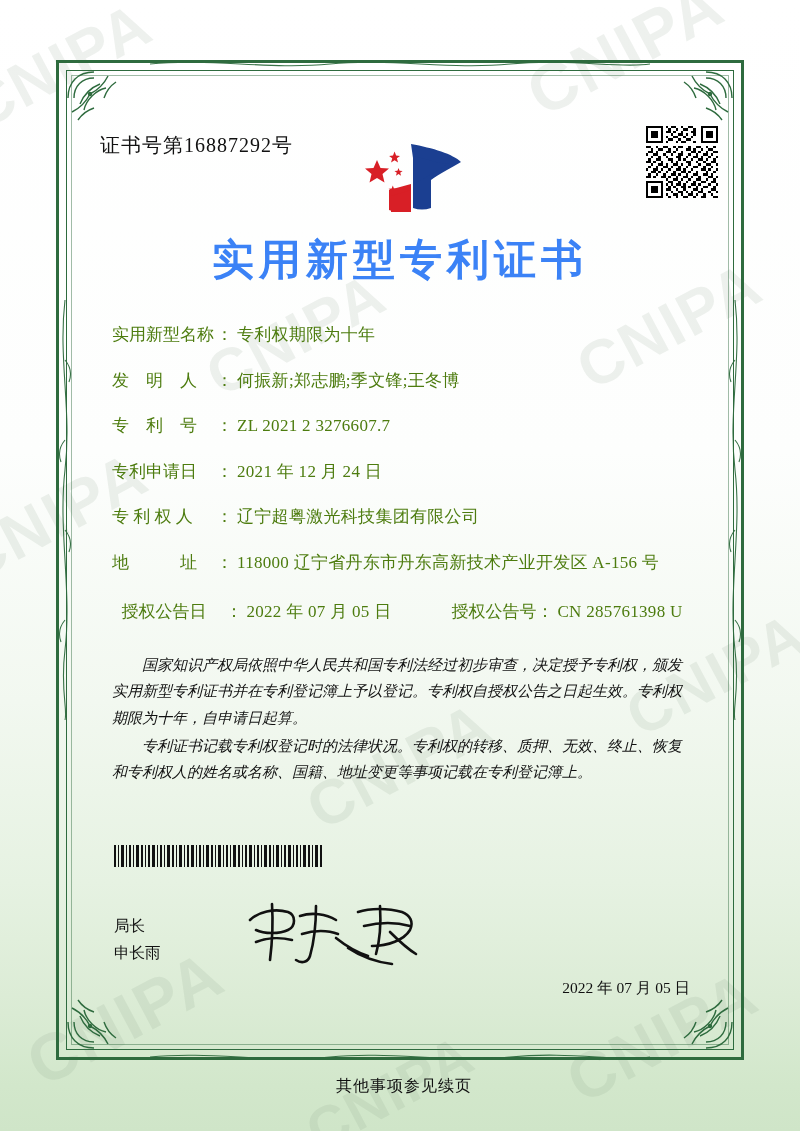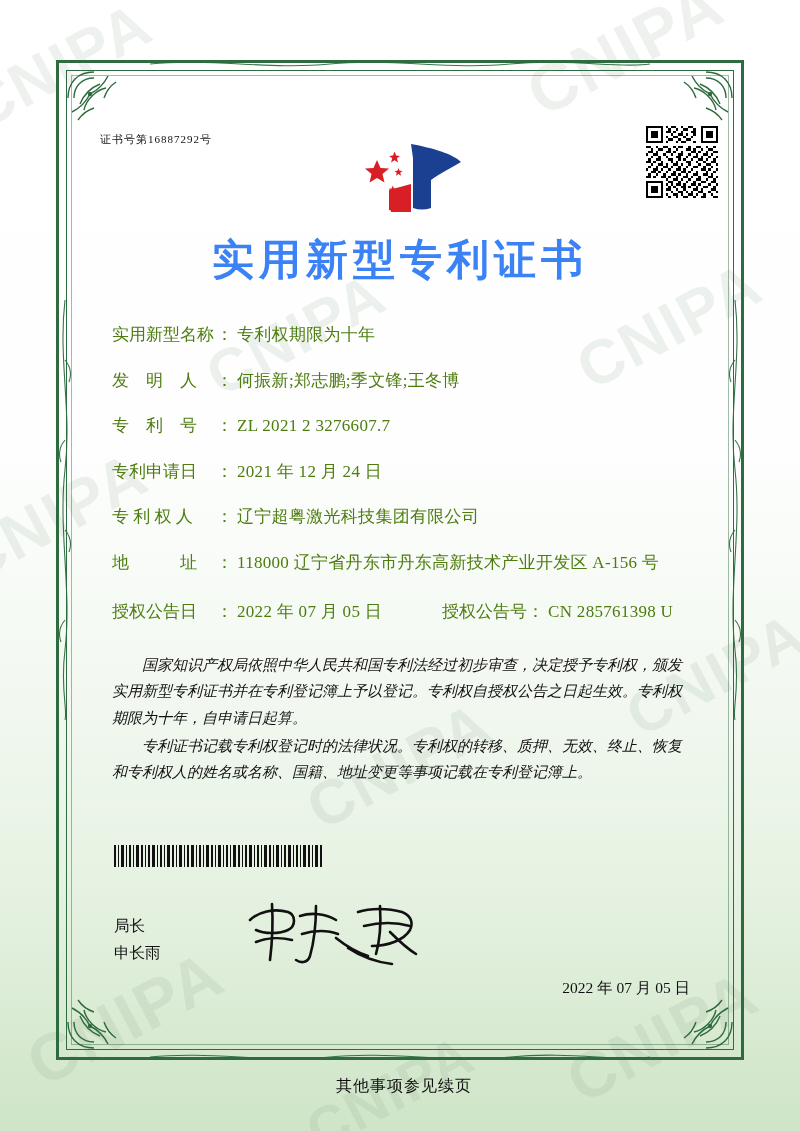--- a/index.html
+++ b/index.html
@@ -89,21 +89,21 @@
   }
 
   .content {
     position: absolute;
     left: 0; top: 0; right: 0; bottom: 0;
   }
 
   .cert-no {
     position: absolute;
     left: 100px; top: 132px;
-    font-size: 11px;
+    font-size: 20px;
     color: #111;
     letter-spacing: 1px;
   }
 
   .qr {
     position: absolute;
     right: 82px; top: 126px;
     width: 72px; height: 72px;
   }
   .qr svg { display: block; }
@@ -606,21 +606,21 @@
         <span class="field-colon">：</span>
         <span class="field-value">辽宁超粤激光科技集团有限公司</span>
       </div>
 
       <div class="field-row">
         <span class="field-label">地　　　址</span>
         <span class="field-colon">：</span>
         <span class="field-value">118000 辽宁省丹东市丹东高新技术产业开发区 A-156 号</span>
       </div>
 
-      <div class="field-row inline2" style="margin-top:26px;">
+      <div class="field-row inline2" style="margin-top:26px;justify-content:center;">
         <span class="field-label">授权公告日</span>
         <span class="field-colon">：</span>
         <span class="field-value">2022 年 07 月 05 日</span>
         <span class="second-label">授权公告号</span>
         <span class="field-colon">：</span>
         <span class="field-value">CN 285761398 U</span>
       </div>
 
     </div>
 

